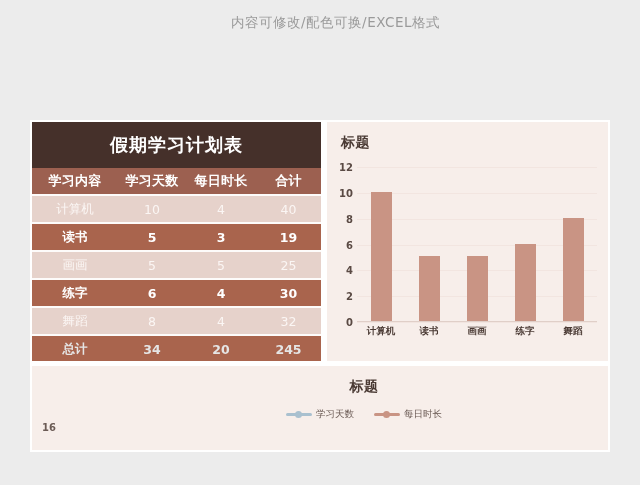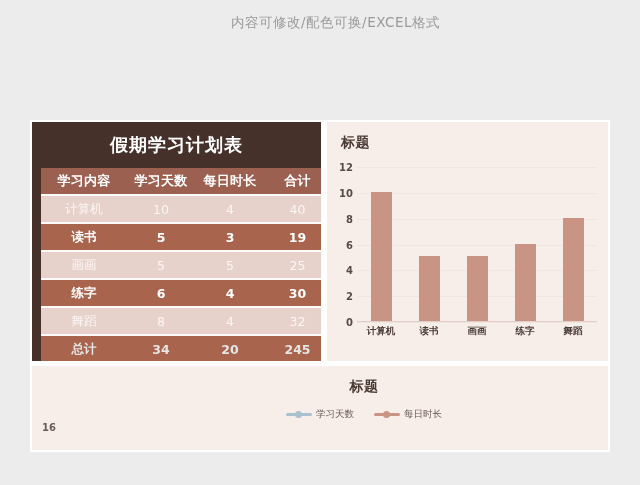--- a/index.html
+++ b/index.html
@@ -68,21 +68,20 @@
     text-align: center;
     color: #ffffff;
     font-size: 18px;
     font-weight: bold;
     letter-spacing: 1px;
   }
   table.plan {
     width: 289px;
     border-collapse: collapse;
     table-layout: fixed;
-    margin-left: 9px;
   }
   table.plan th, table.plan td {
     text-align: center;
     font-size: 12.5px;
     height: 26px;
     padding: 0;
   }
   table.plan th {
     background: #9c6050;
     color: #ffffff;

